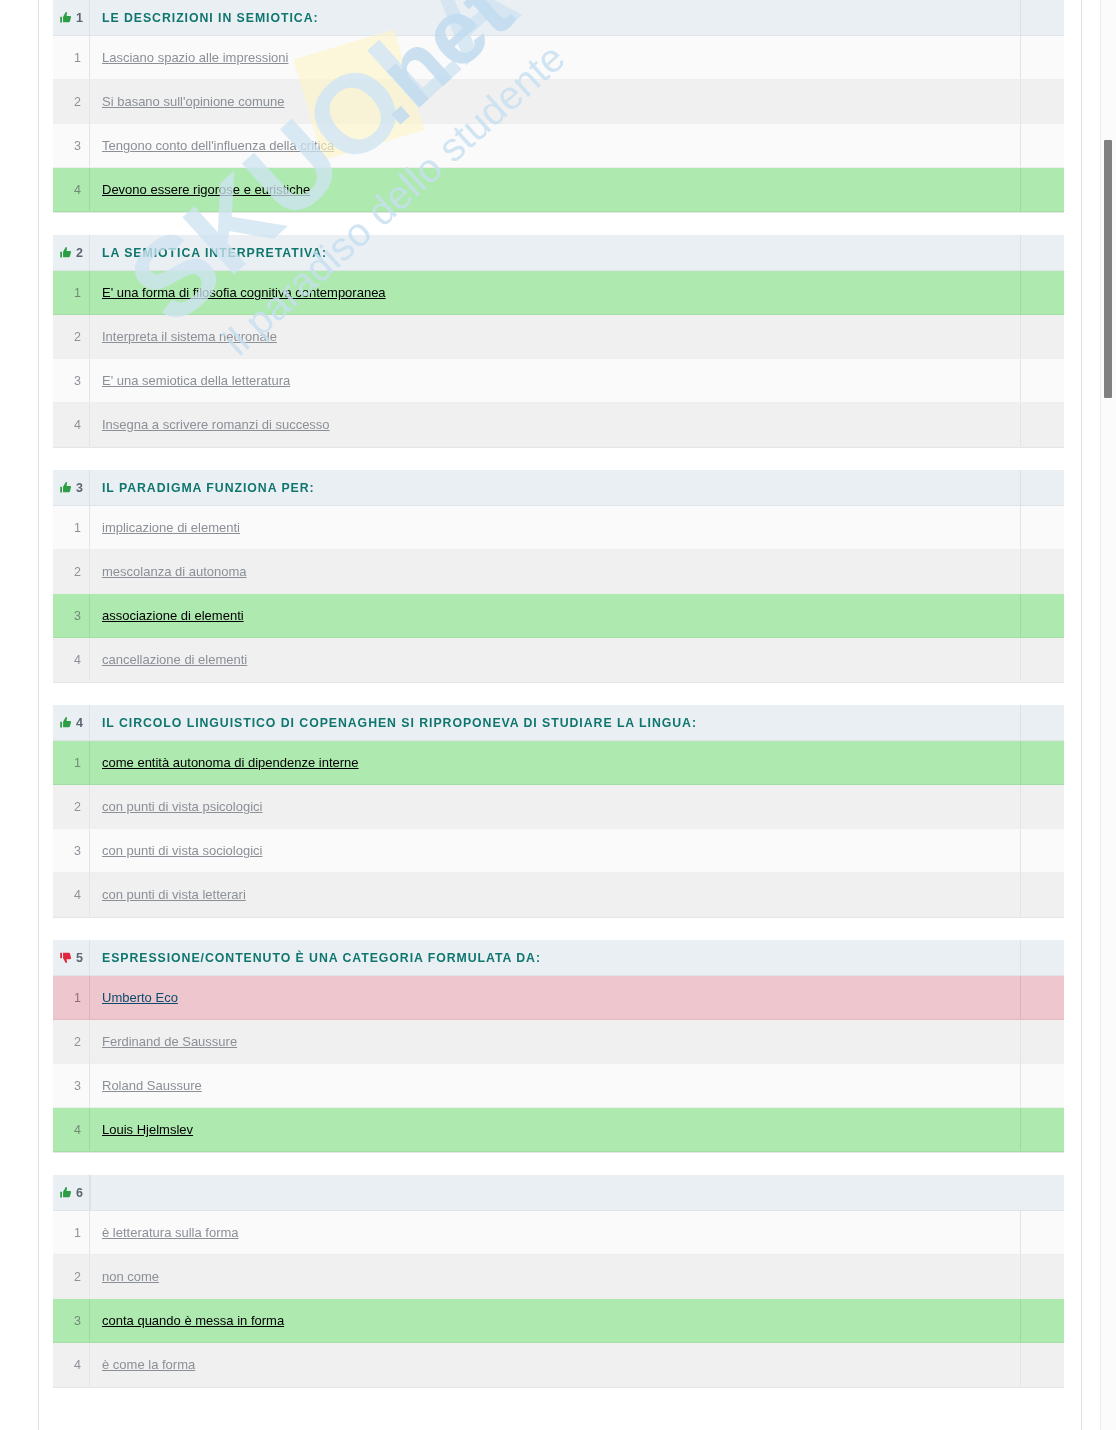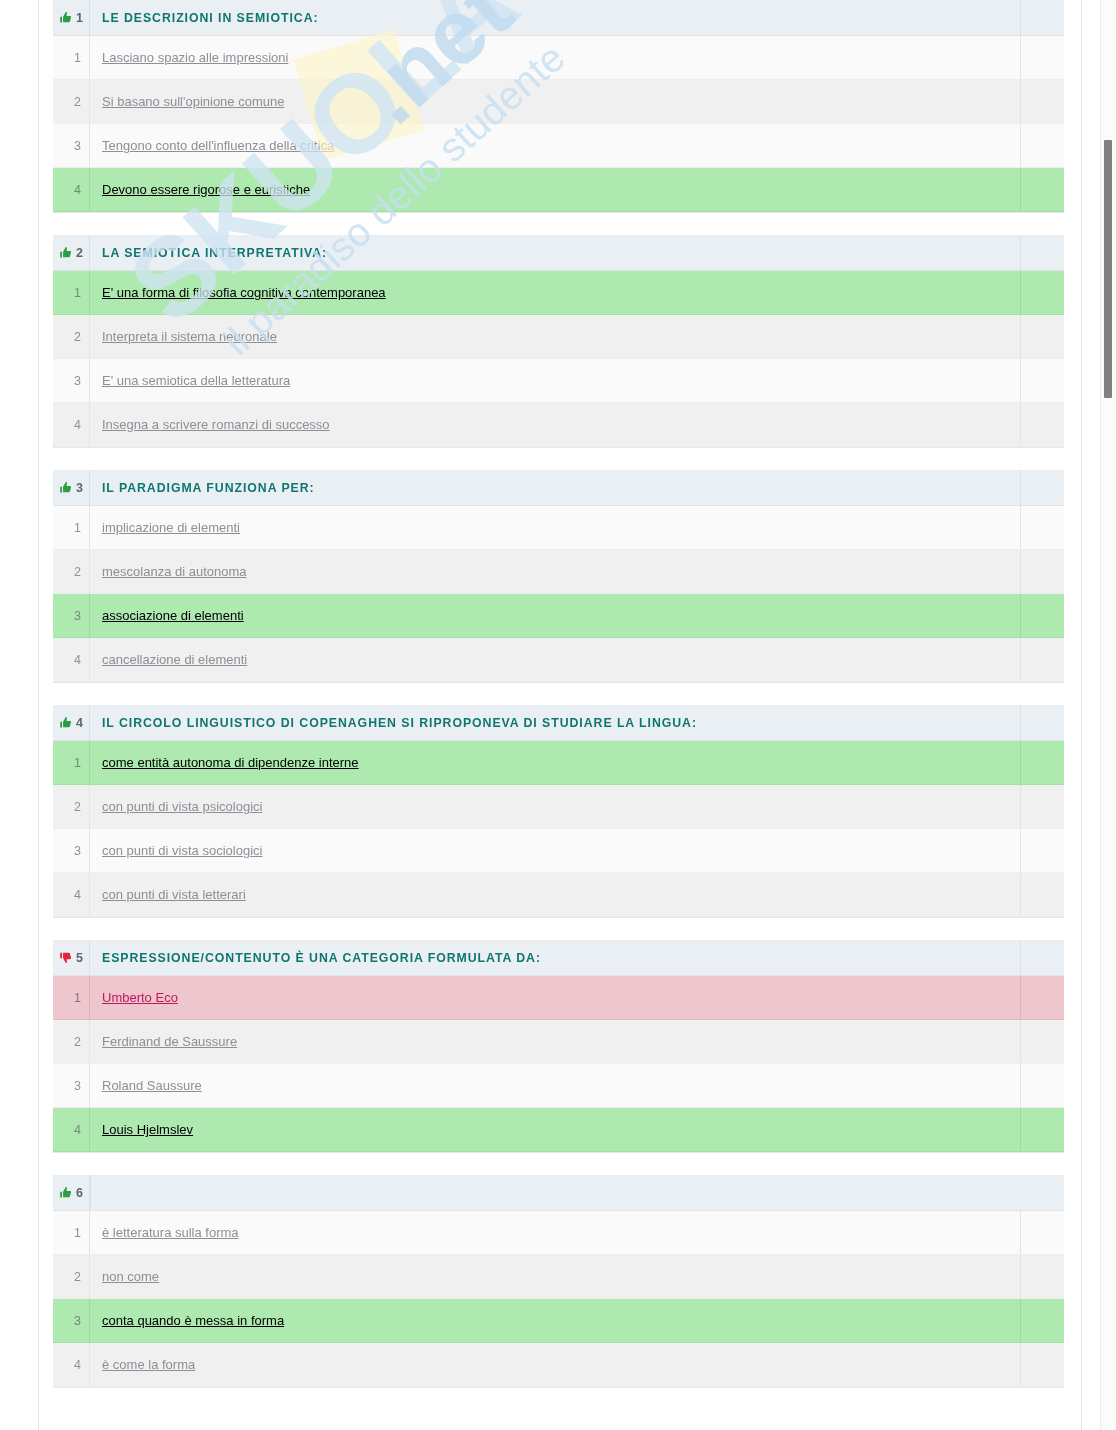--- a/index.html
+++ b/index.html
@@ -130,21 +130,21 @@
   .ans-row .anstext {
     flex: 1;
     display: flex;
     align-items: center;
     padding-left: 12px;
     font-size: 13px;
     color: #8b9097;
     text-decoration: underline;
   }
   .ans-row.correct .anstext { color: #000000; }
-  .ans-row.wrong   .anstext { color: #be185d; text-align: center; }
+  .ans-row.wrong   .anstext { color: #0c4a6e; text-align: center; }
 
   .ans-row .endcell {
     width: 43px;
     border-left: 1px solid #e4e4e4;
   }
   .ans-row.correct .endcell { border-left-color: #9fd9a2; }
   .ans-row.wrong   .endcell { border-left-color: #dfb2bb; }
 
   
   #scrollbar-track {

